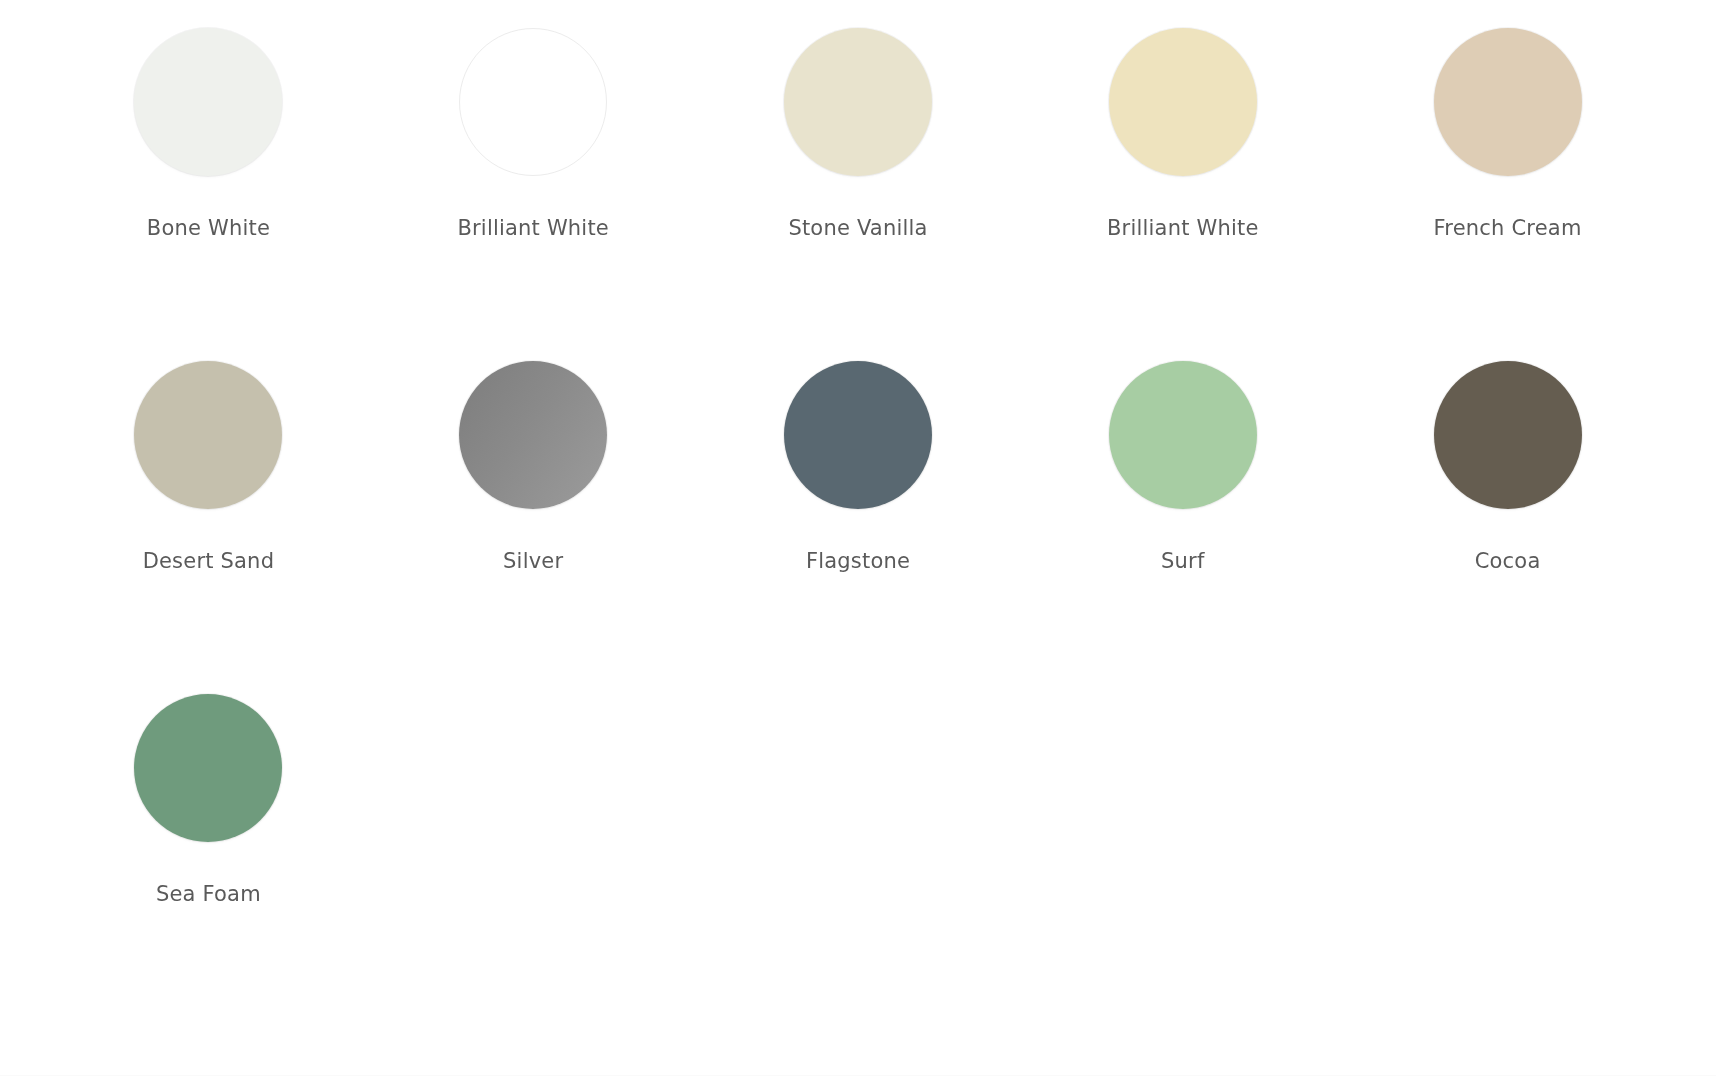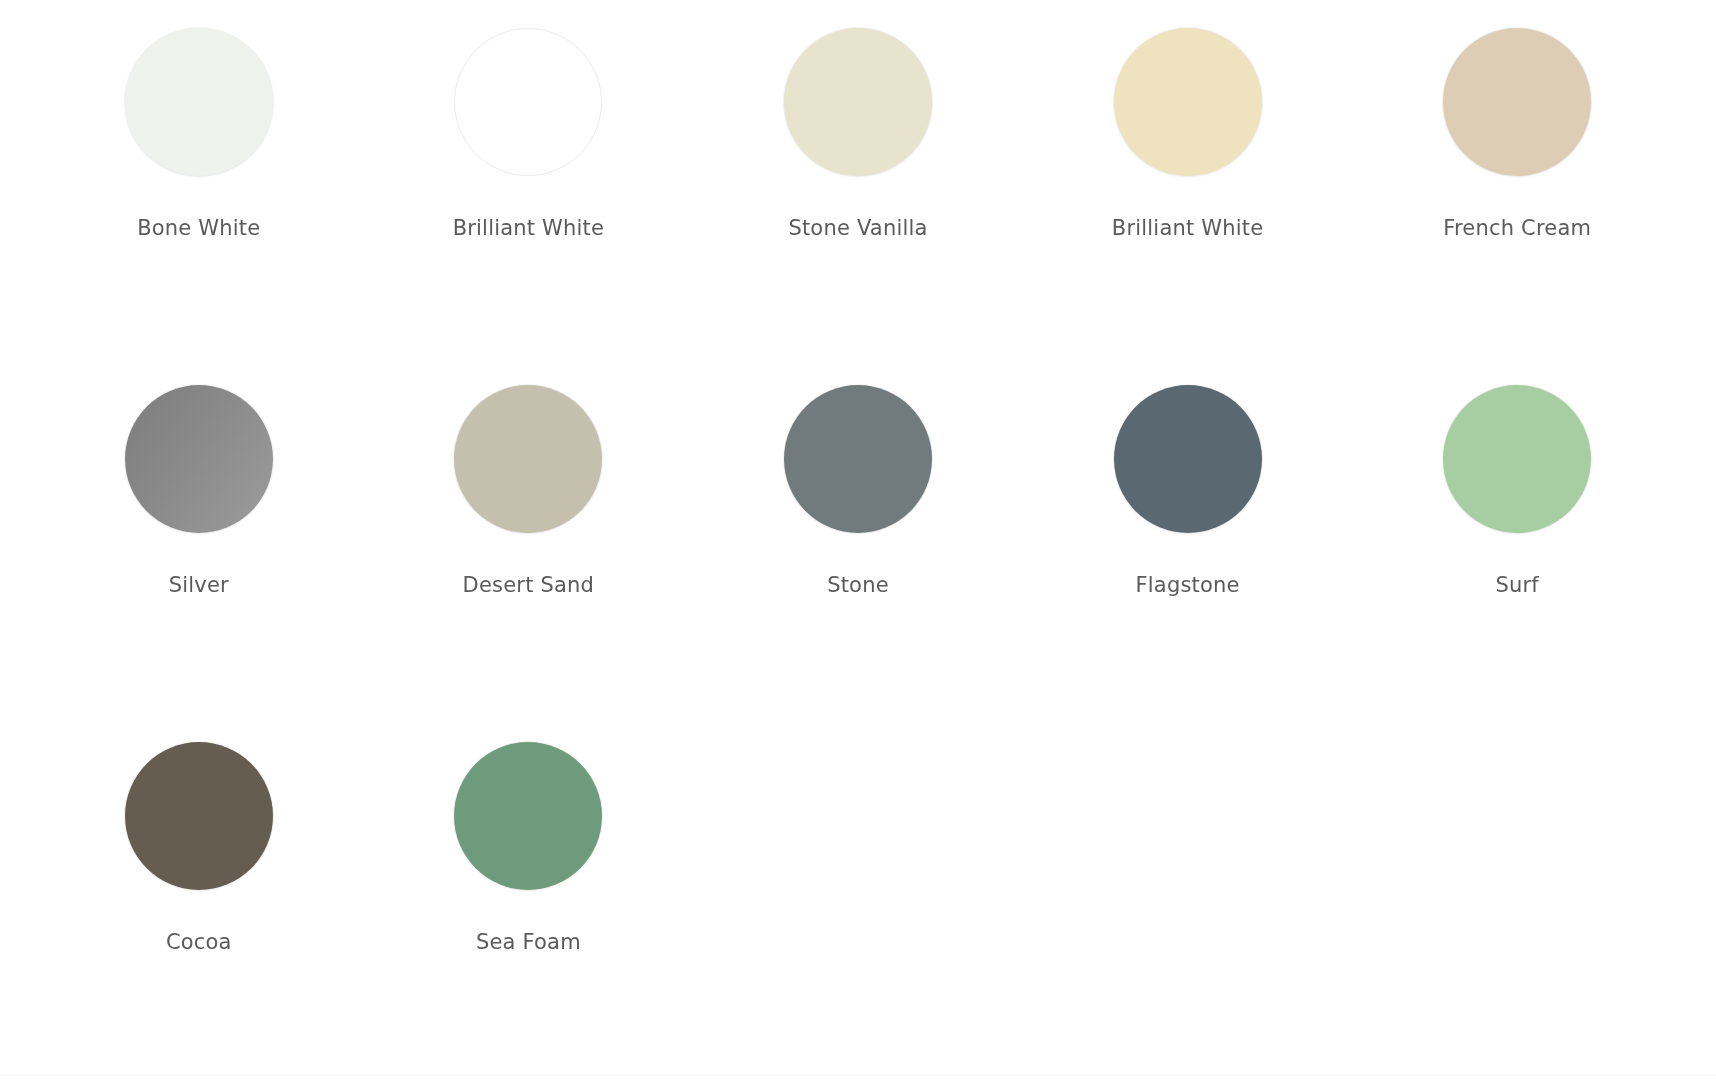--- a/index.html
+++ b/index.html
@@ -18,21 +18,20 @@
 
   #palette-grid {
     box-sizing: border-box;
     width: 1716px;
     padding: 28px 46px 0 46px;
     display: grid;
     grid-template-columns: repeat(5, 1fr);
     grid-auto-rows: 333px;
     column-gap: 0px;
     row-gap: 0px;
-    gap: 24px;
   }
 
   .swatch-cell {
     display: flex;
     flex-direction: column;
     align-items: center;
     justify-content: flex-start;
   }
 
   .swatch-circle {
@@ -89,30 +88,26 @@
     </div>
     <div class="swatch-cell">
       <div class="swatch-circle has-halo" style="background: rgb(238, 227, 190);"></div>
       <div class="swatch-label">Brilliant White</div>
     </div>
     <div class="swatch-cell">
       <div class="swatch-circle has-halo" style="background: rgb(222, 205, 181);"></div>
       <div class="swatch-label">French Cream</div>
     </div>
     <div class="swatch-cell">
-      <div class="swatch-circle has-halo" style="background: linear-gradient(125deg, rgb(125, 125, 125) 0%, rgb(138, 138, 138) 45%, rgb(156, 156, 156) 100%);"></div>
-      <div class="swatch-label">Silver</div>
-    </div>
-    <div class="swatch-cell">
       <div class="swatch-circle has-halo" style="background: rgb(197, 192, 173);"></div>
       <div class="swatch-label">Desert Sand</div>
     </div>
     <div class="swatch-cell">
-      <div class="swatch-circle has-halo" style="background: rgb(113, 123, 126);"></div>
-      <div class="swatch-label">Stone</div>
+      <div class="swatch-circle has-halo" style="background: linear-gradient(125deg, rgb(125, 125, 125) 0%, rgb(138, 138, 138) 45%, rgb(156, 156, 156) 100%);"></div>
+      <div class="swatch-label">Silver</div>
     </div>
     <div class="swatch-cell">
       <div class="swatch-circle has-halo" style="background: rgb(89, 104, 113);"></div>
       <div class="swatch-label">Flagstone</div>
     </div>
     <div class="swatch-cell">
       <div class="swatch-circle has-halo" style="background: rgb(167, 205, 163);"></div>
       <div class="swatch-label">Surf</div>
     </div>
     <div class="swatch-cell">

